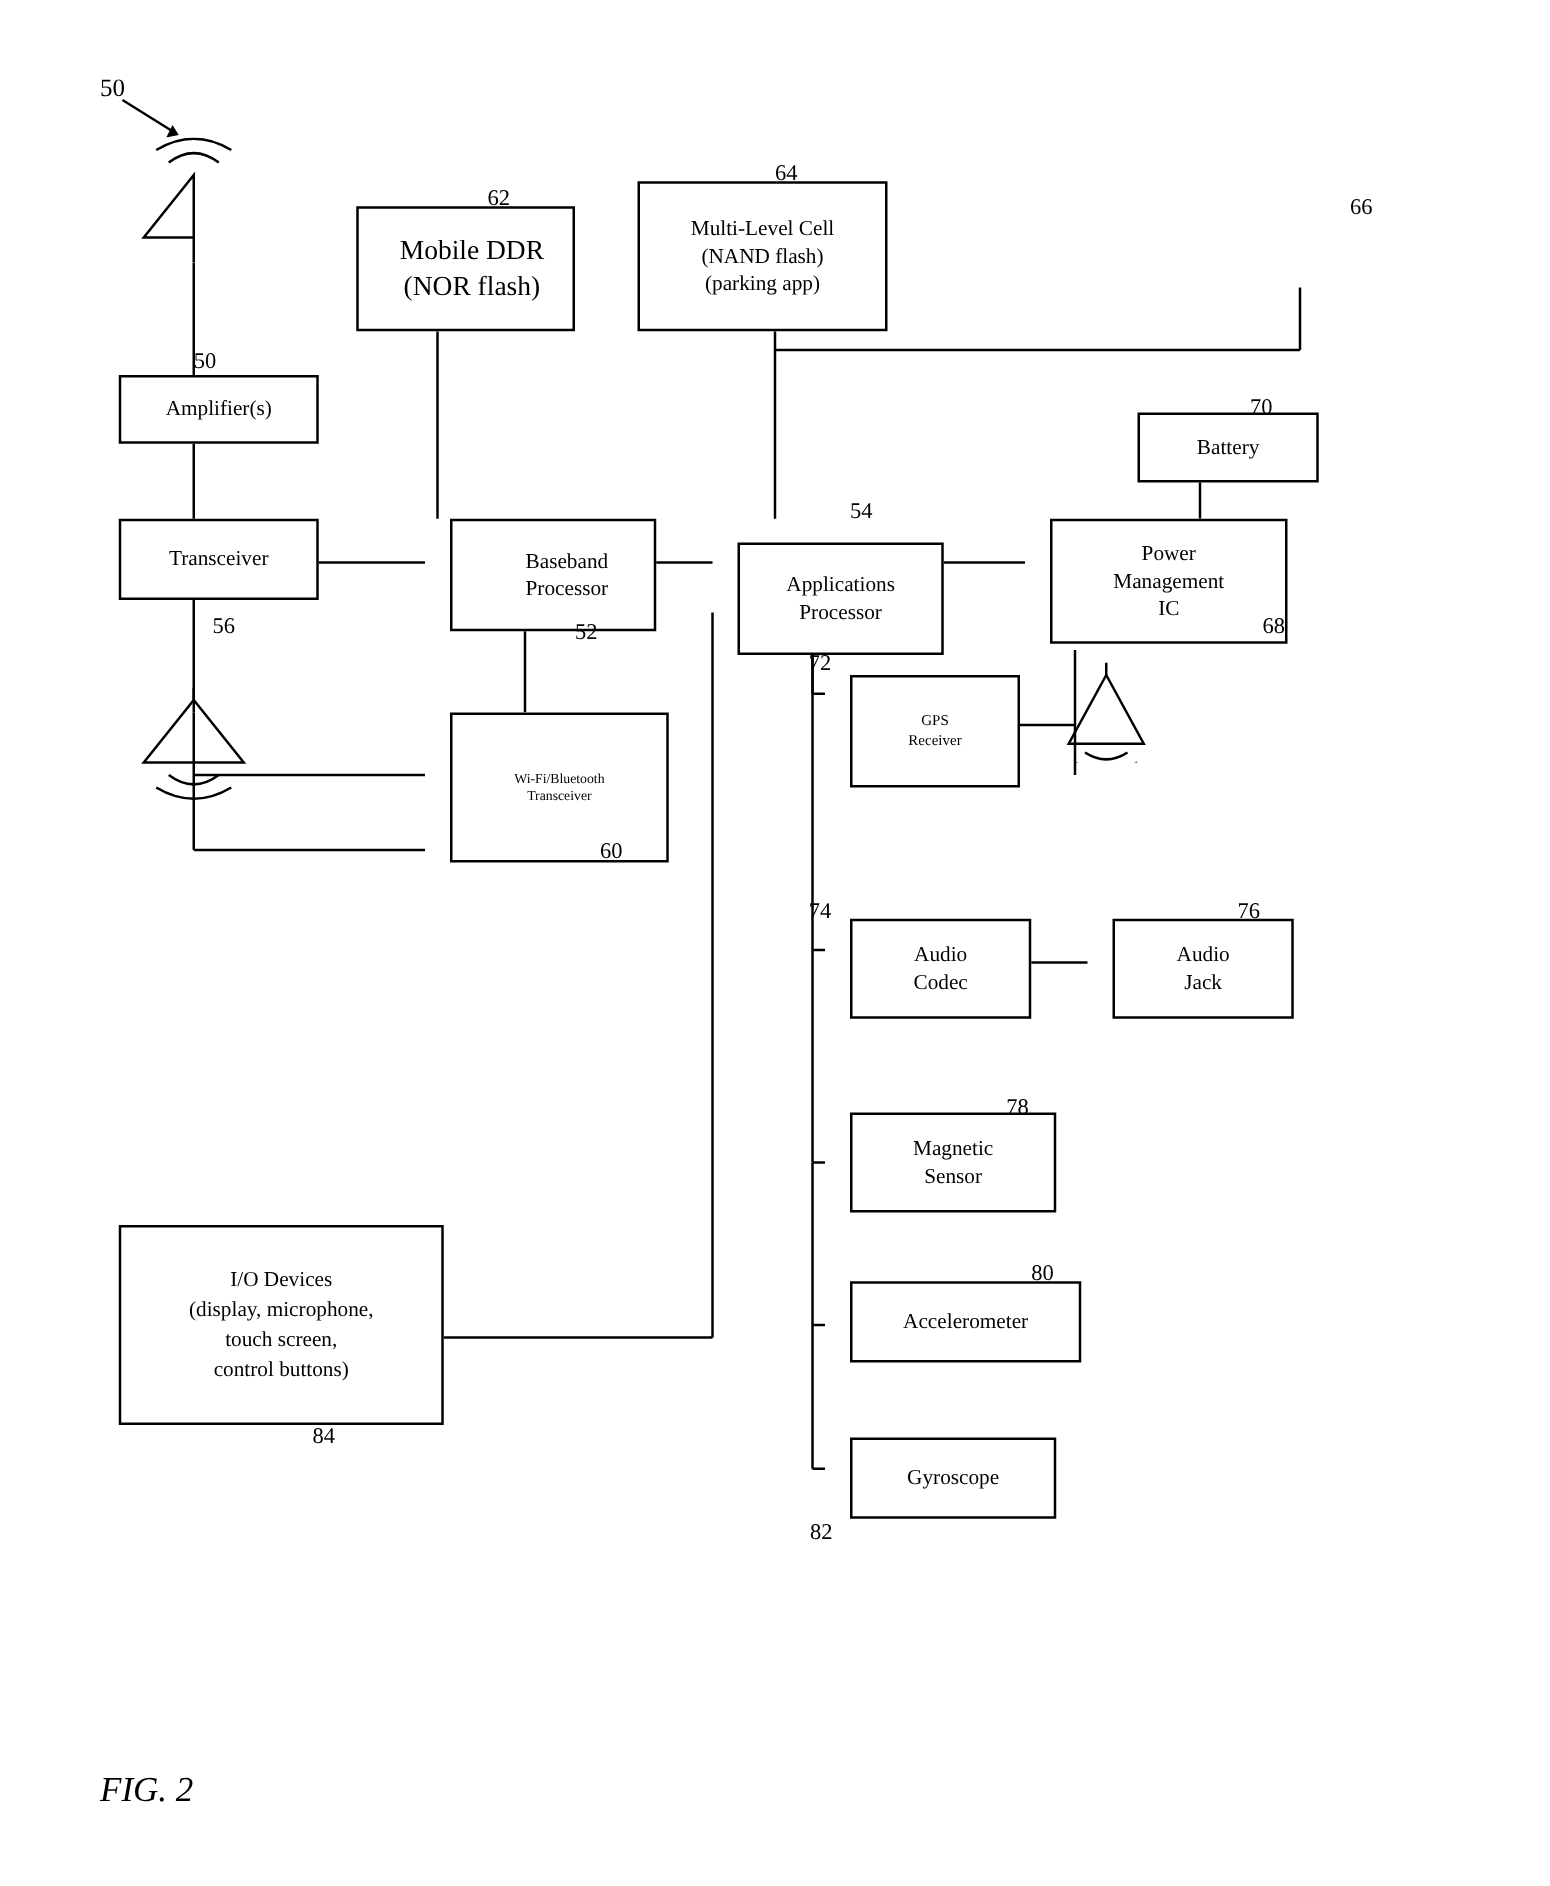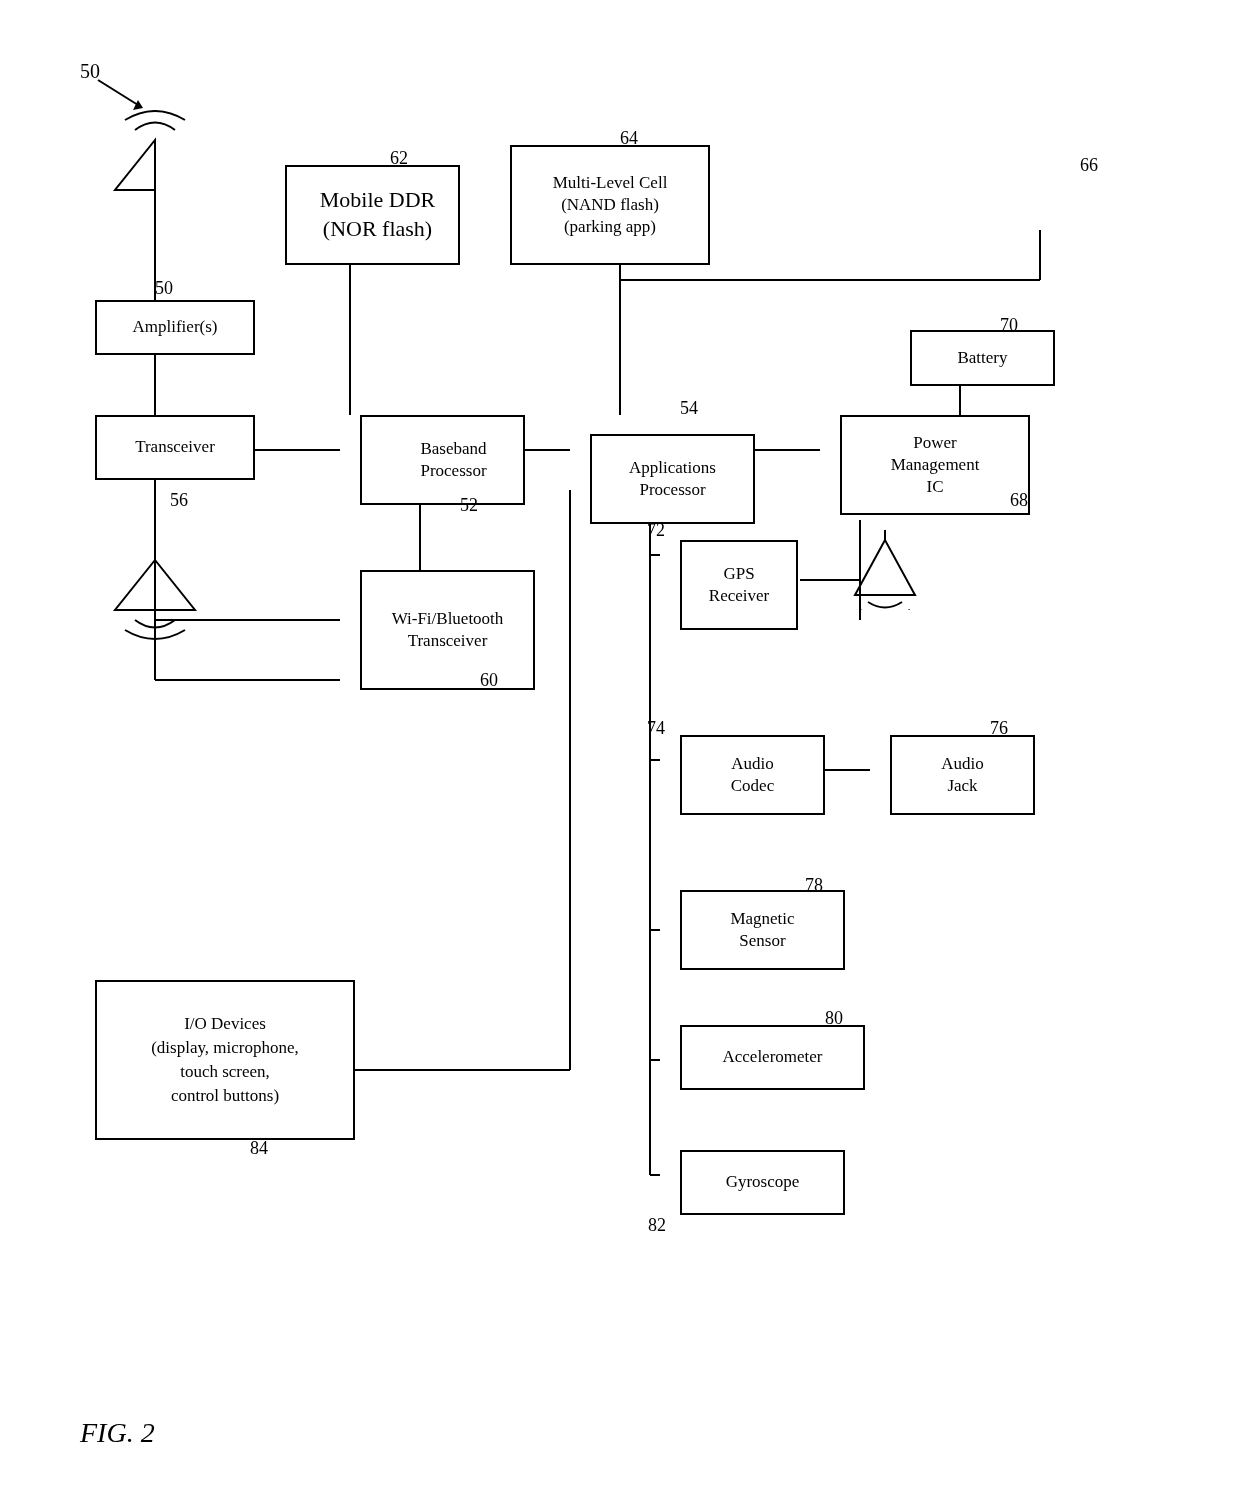--- a/index.html
+++ b/index.html
@@ -180,26 +180,26 @@
   <div class="box" style="left:890px; top:330px; width:145px; height:56px; font-size:17px;">
     <span>Battery</span>
   </div>
   <div class="label" style="left:1000px; top:315px;">70</div>
 
   <div class="box" style="left:820px; top:415px; width:190px; height:100px; font-size:17px;">
     <span>Power<br>Management<br>IC</span>
   </div>
   <div class="label" style="left:1010px; top:490px;">68</div>
 
-  <div class="box" style="left:340px; top:570px; width:175px; height:120px; font-size:17px;">
+  <div class="box" style="left:340px; top:570px; width:175px; height:120px; font-size:11px;">
     <span>Wi-Fi/Bluetooth<br>Transceiver</span>
   </div>
   <div class="label" style="left:480px; top:670px;">60</div>
 
-  <div class="box" style="left:660px; top:540px; width:118px; height:90px; font-size:17px;">
+  <div class="box" style="left:660px; top:540px; width:136px; height:90px; font-size:12px;">
     <span>GPS<br>Receiver</span>
   </div>
   <div class="label" style="left:647px; top:520px;">72</div>
 
   <div class="box" style="left:660px; top:735px; width:145px; height:80px; font-size:17px;">
     <span>Audio<br>Codec</span>
   </div>
   <div class="label" style="left:647px; top:718px;">74</div>
 
   <div class="box" style="left:870px; top:735px; width:145px; height:80px; font-size:17px;">

